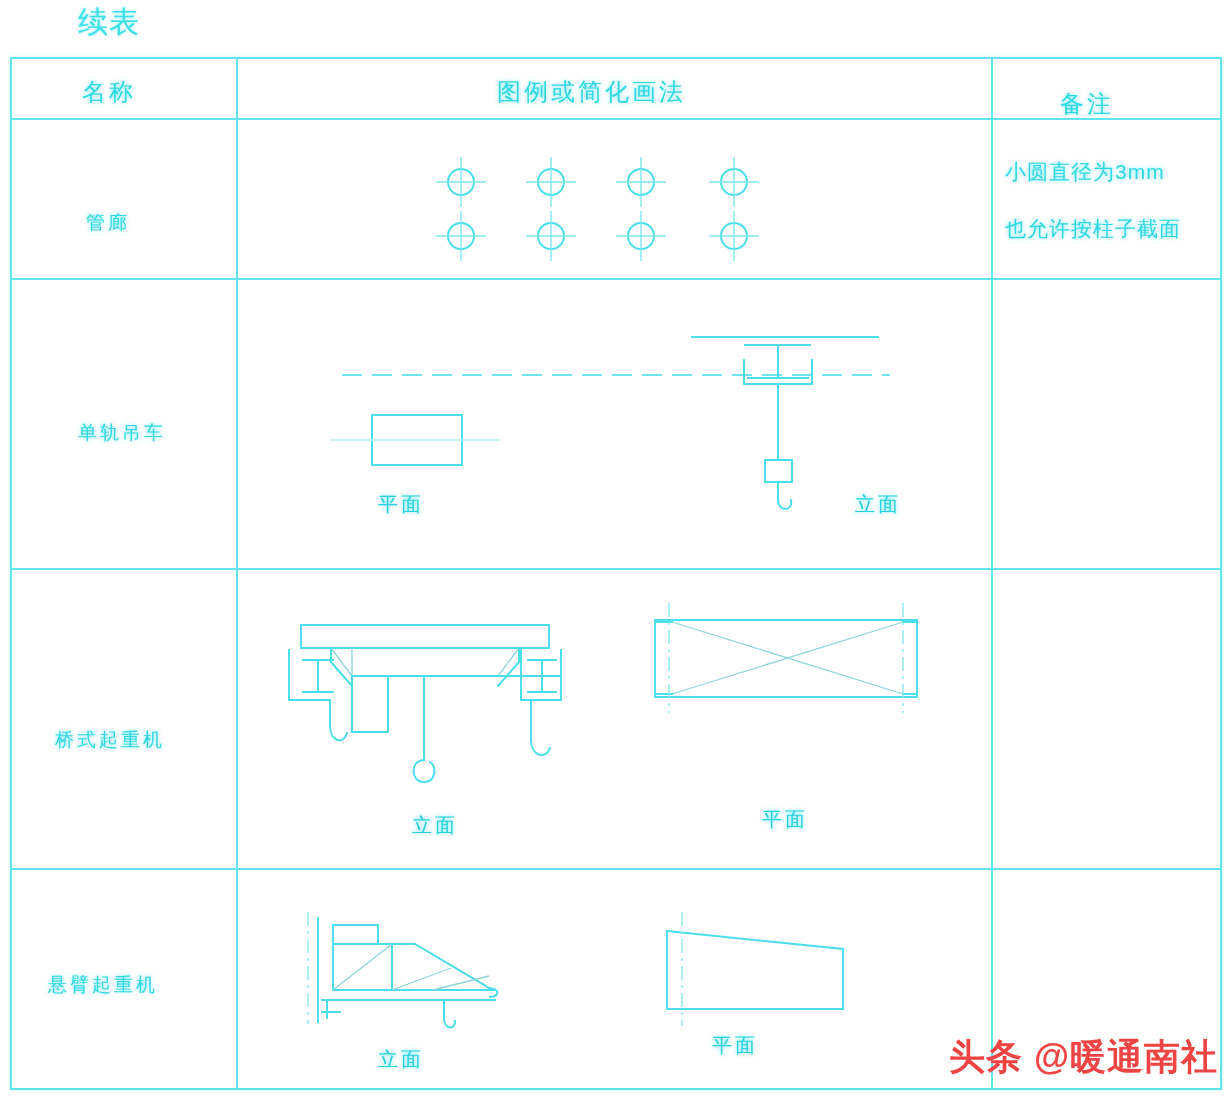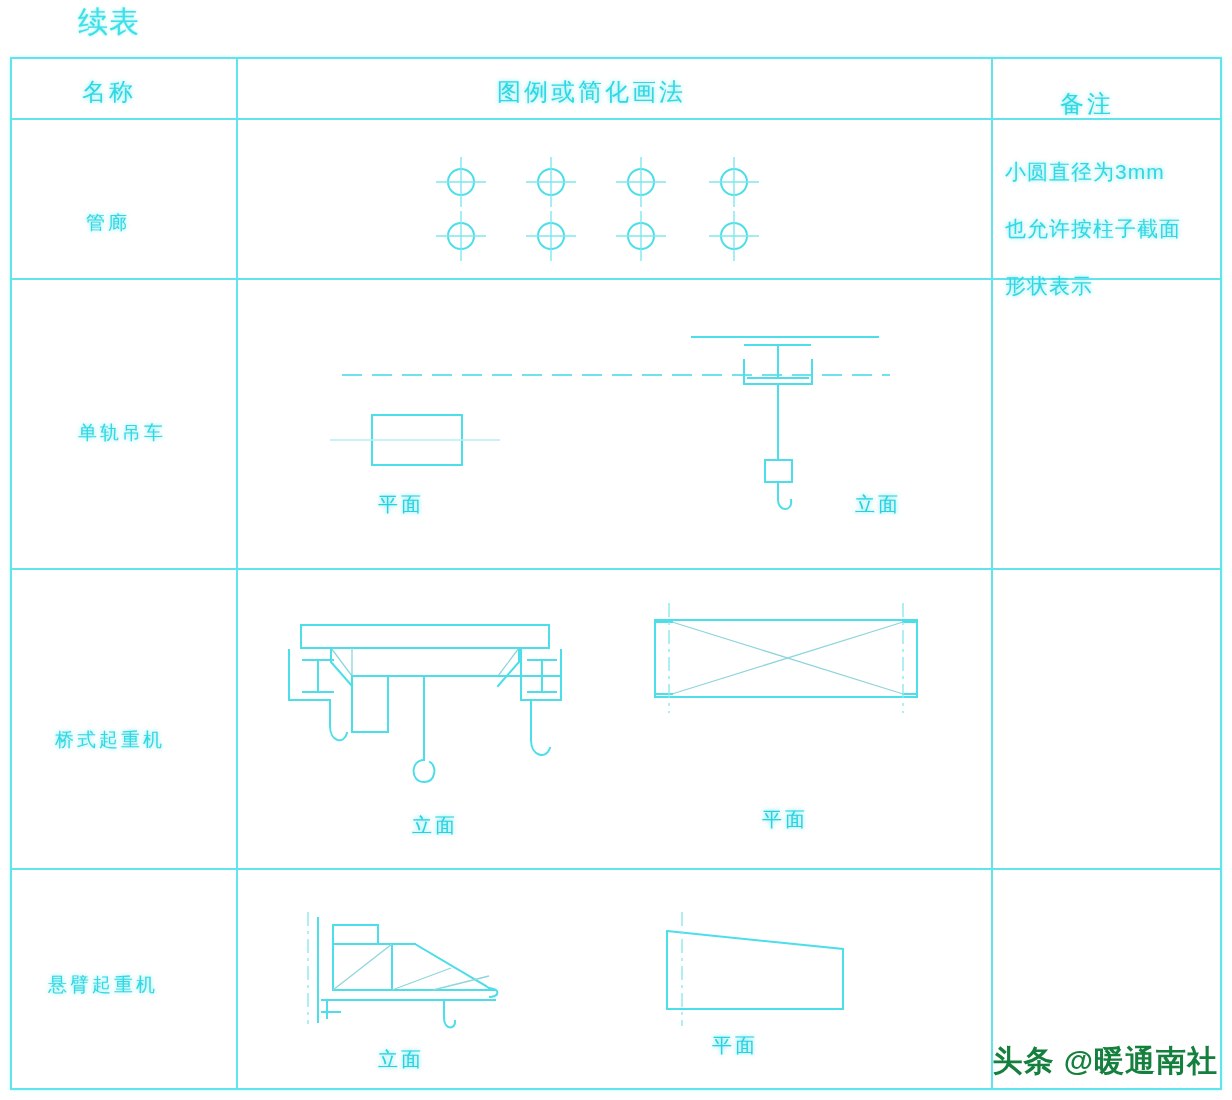--- a/index.html
+++ b/index.html
@@ -131,22 +131,22 @@
     fill: none;
     stroke: #8fd6dc;
     stroke-width: 1.3;
   }
 
   
   .watermark {
     position: absolute;
     right: 14px;
     bottom: 18px;
-    font-size: 30px;
-    color: #15803d;
+    font-size: 36px;
+    color: #ef4444;
     letter-spacing: 1px;
     font-weight: 600;
     white-space: nowrap;
   }
 </style>
 </head>
 <body>
 
 <div class="page-title">续表</div>
 
@@ -164,21 +164,20 @@
 <div class="cell-label head-label" style="left:1060px;top:88px">备注</div>
 
 <div class="cell-label name-label" style="left:86px;top:210px">管廊</div>
 <div class="cell-label name-label" style="left:78px;top:420px">单轨吊车</div>
 <div class="cell-label name-label" style="left:55px;top:727px">桥式起重机</div>
 <div class="cell-label name-label" style="left:48px;top:972px">悬臂起重机</div>
 
 <div class="remark-box">
   <div>小圆直径为3mm</div>
   <div>也允许按柱子截面</div>
-  <div>形状表示</div>
 </div>
 
 <div class="view-caption" style="left:378px;top:491px">平面</div>
 <div class="view-caption" style="left:855px;top:491px">立面</div>
 
 <div class="view-caption" style="left:412px;top:812px">立面</div>
 <div class="view-caption" style="left:762px;top:806px">平面</div>
 
 <div class="view-caption" style="left:378px;top:1046px">立面</div>
 <div class="view-caption" style="left:712px;top:1032px">平面</div>

